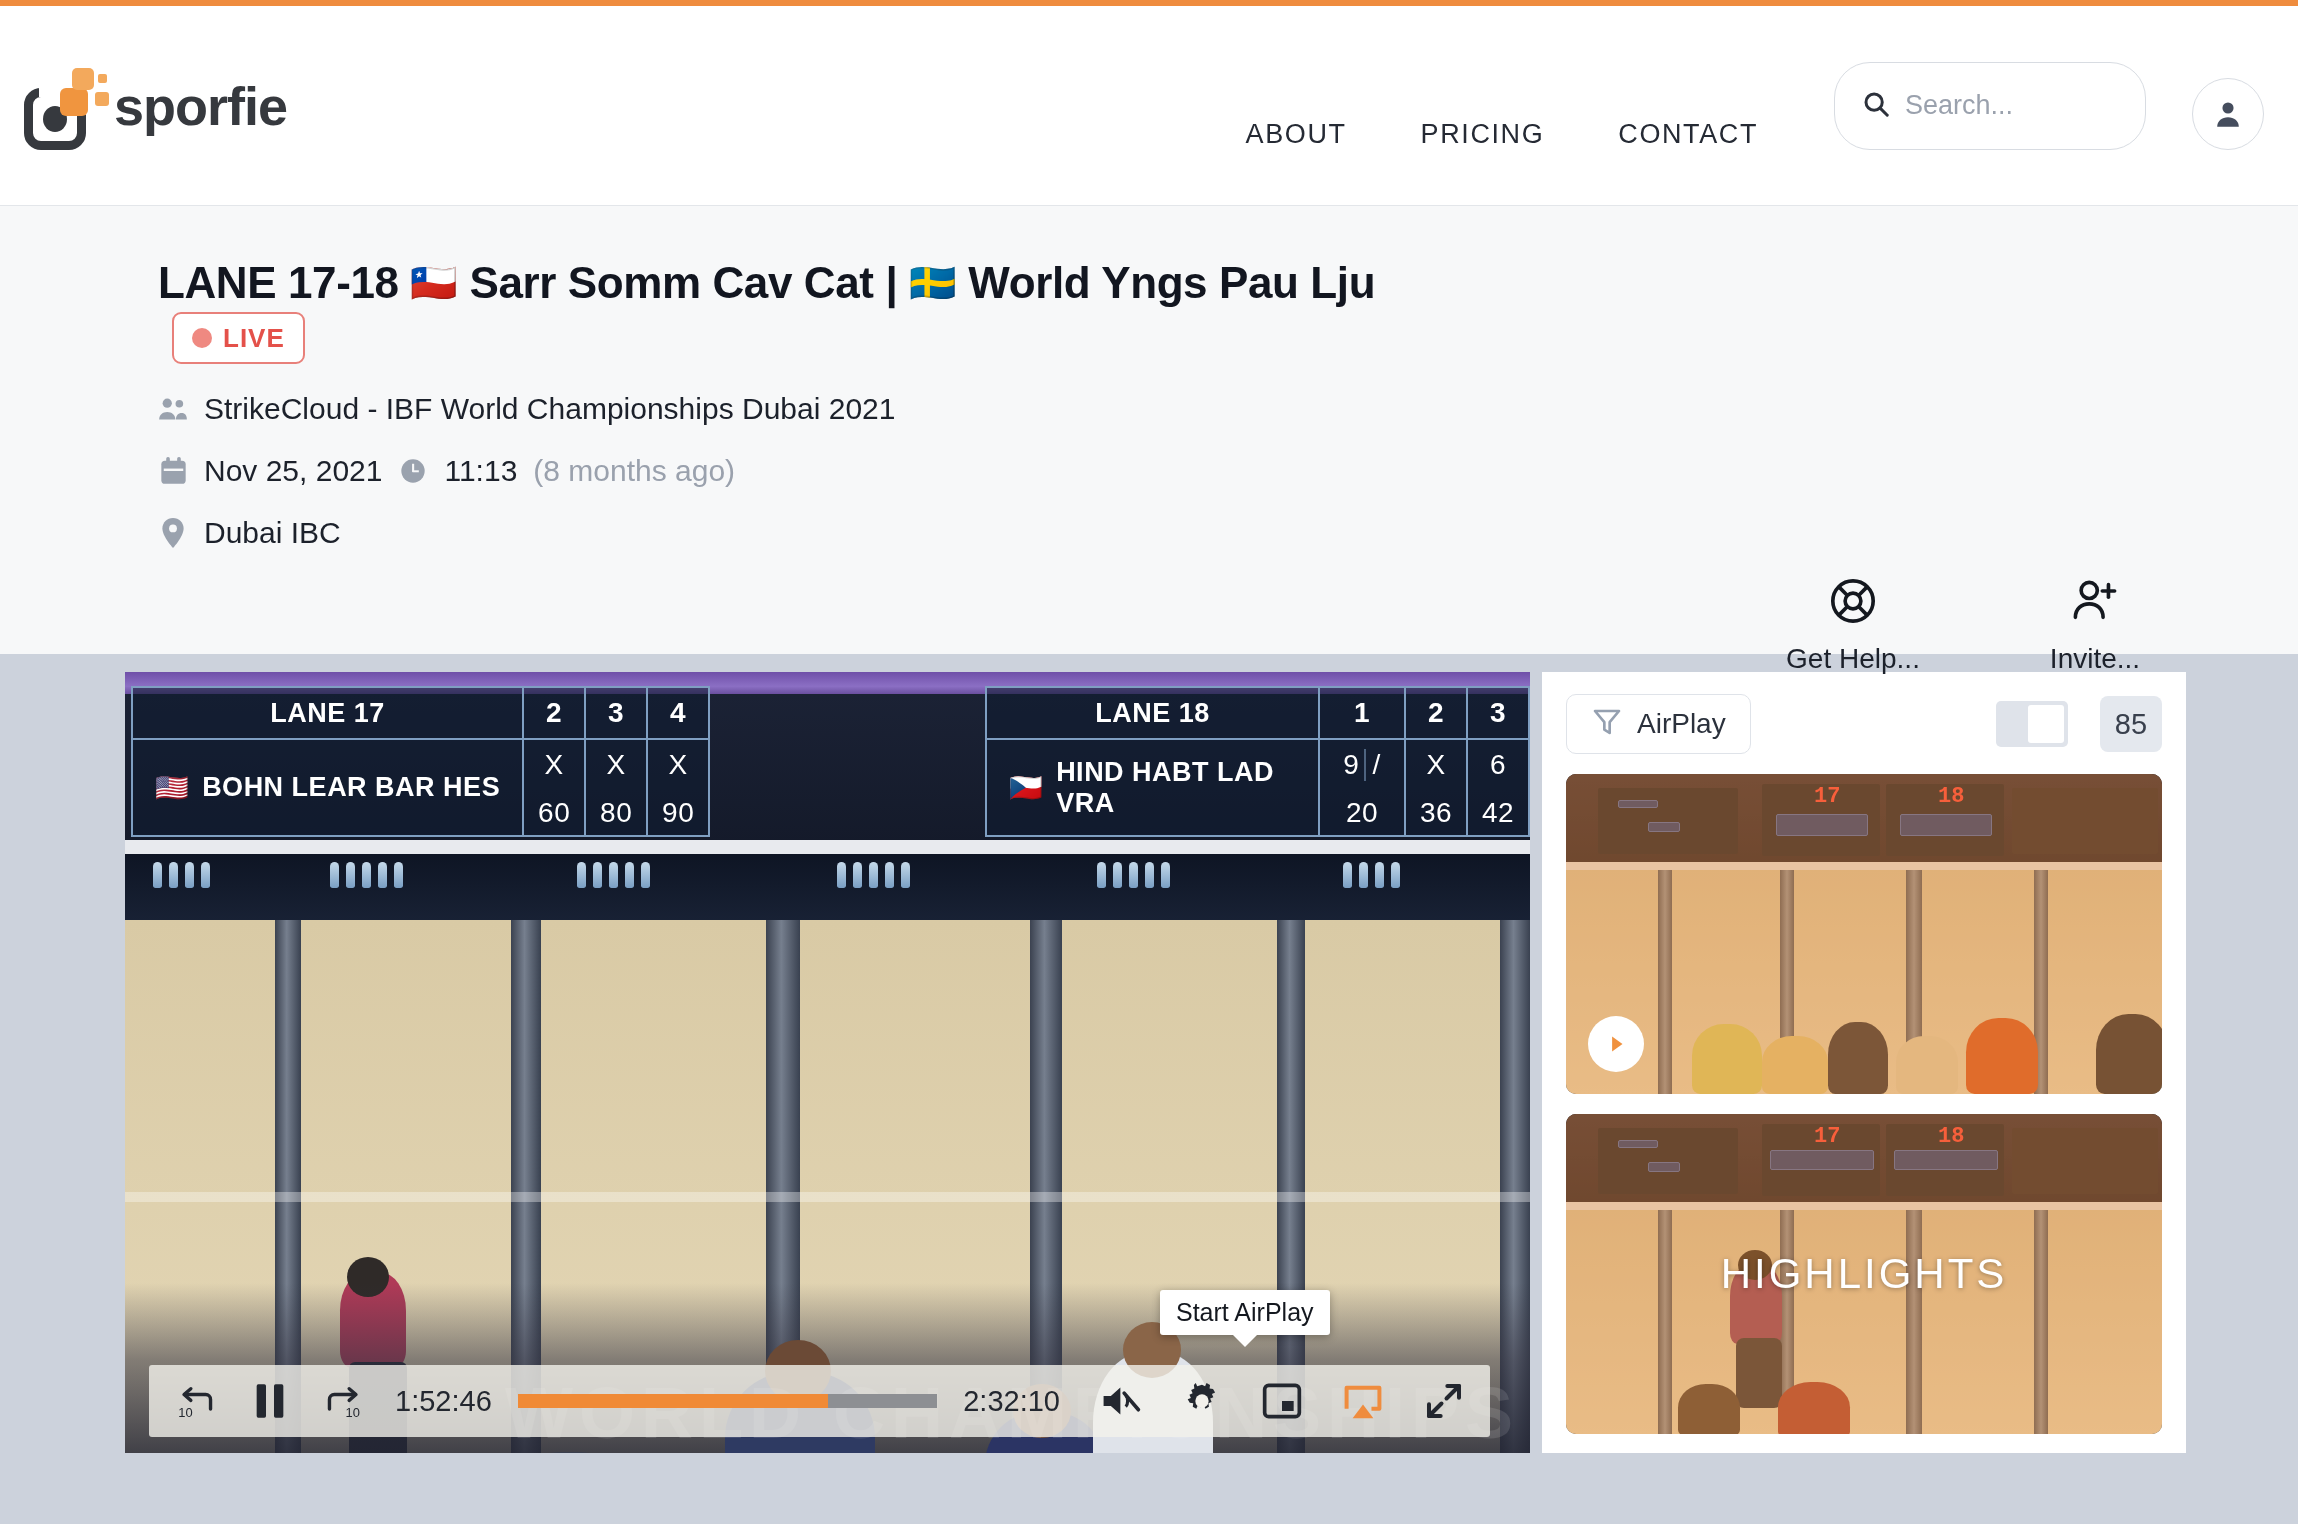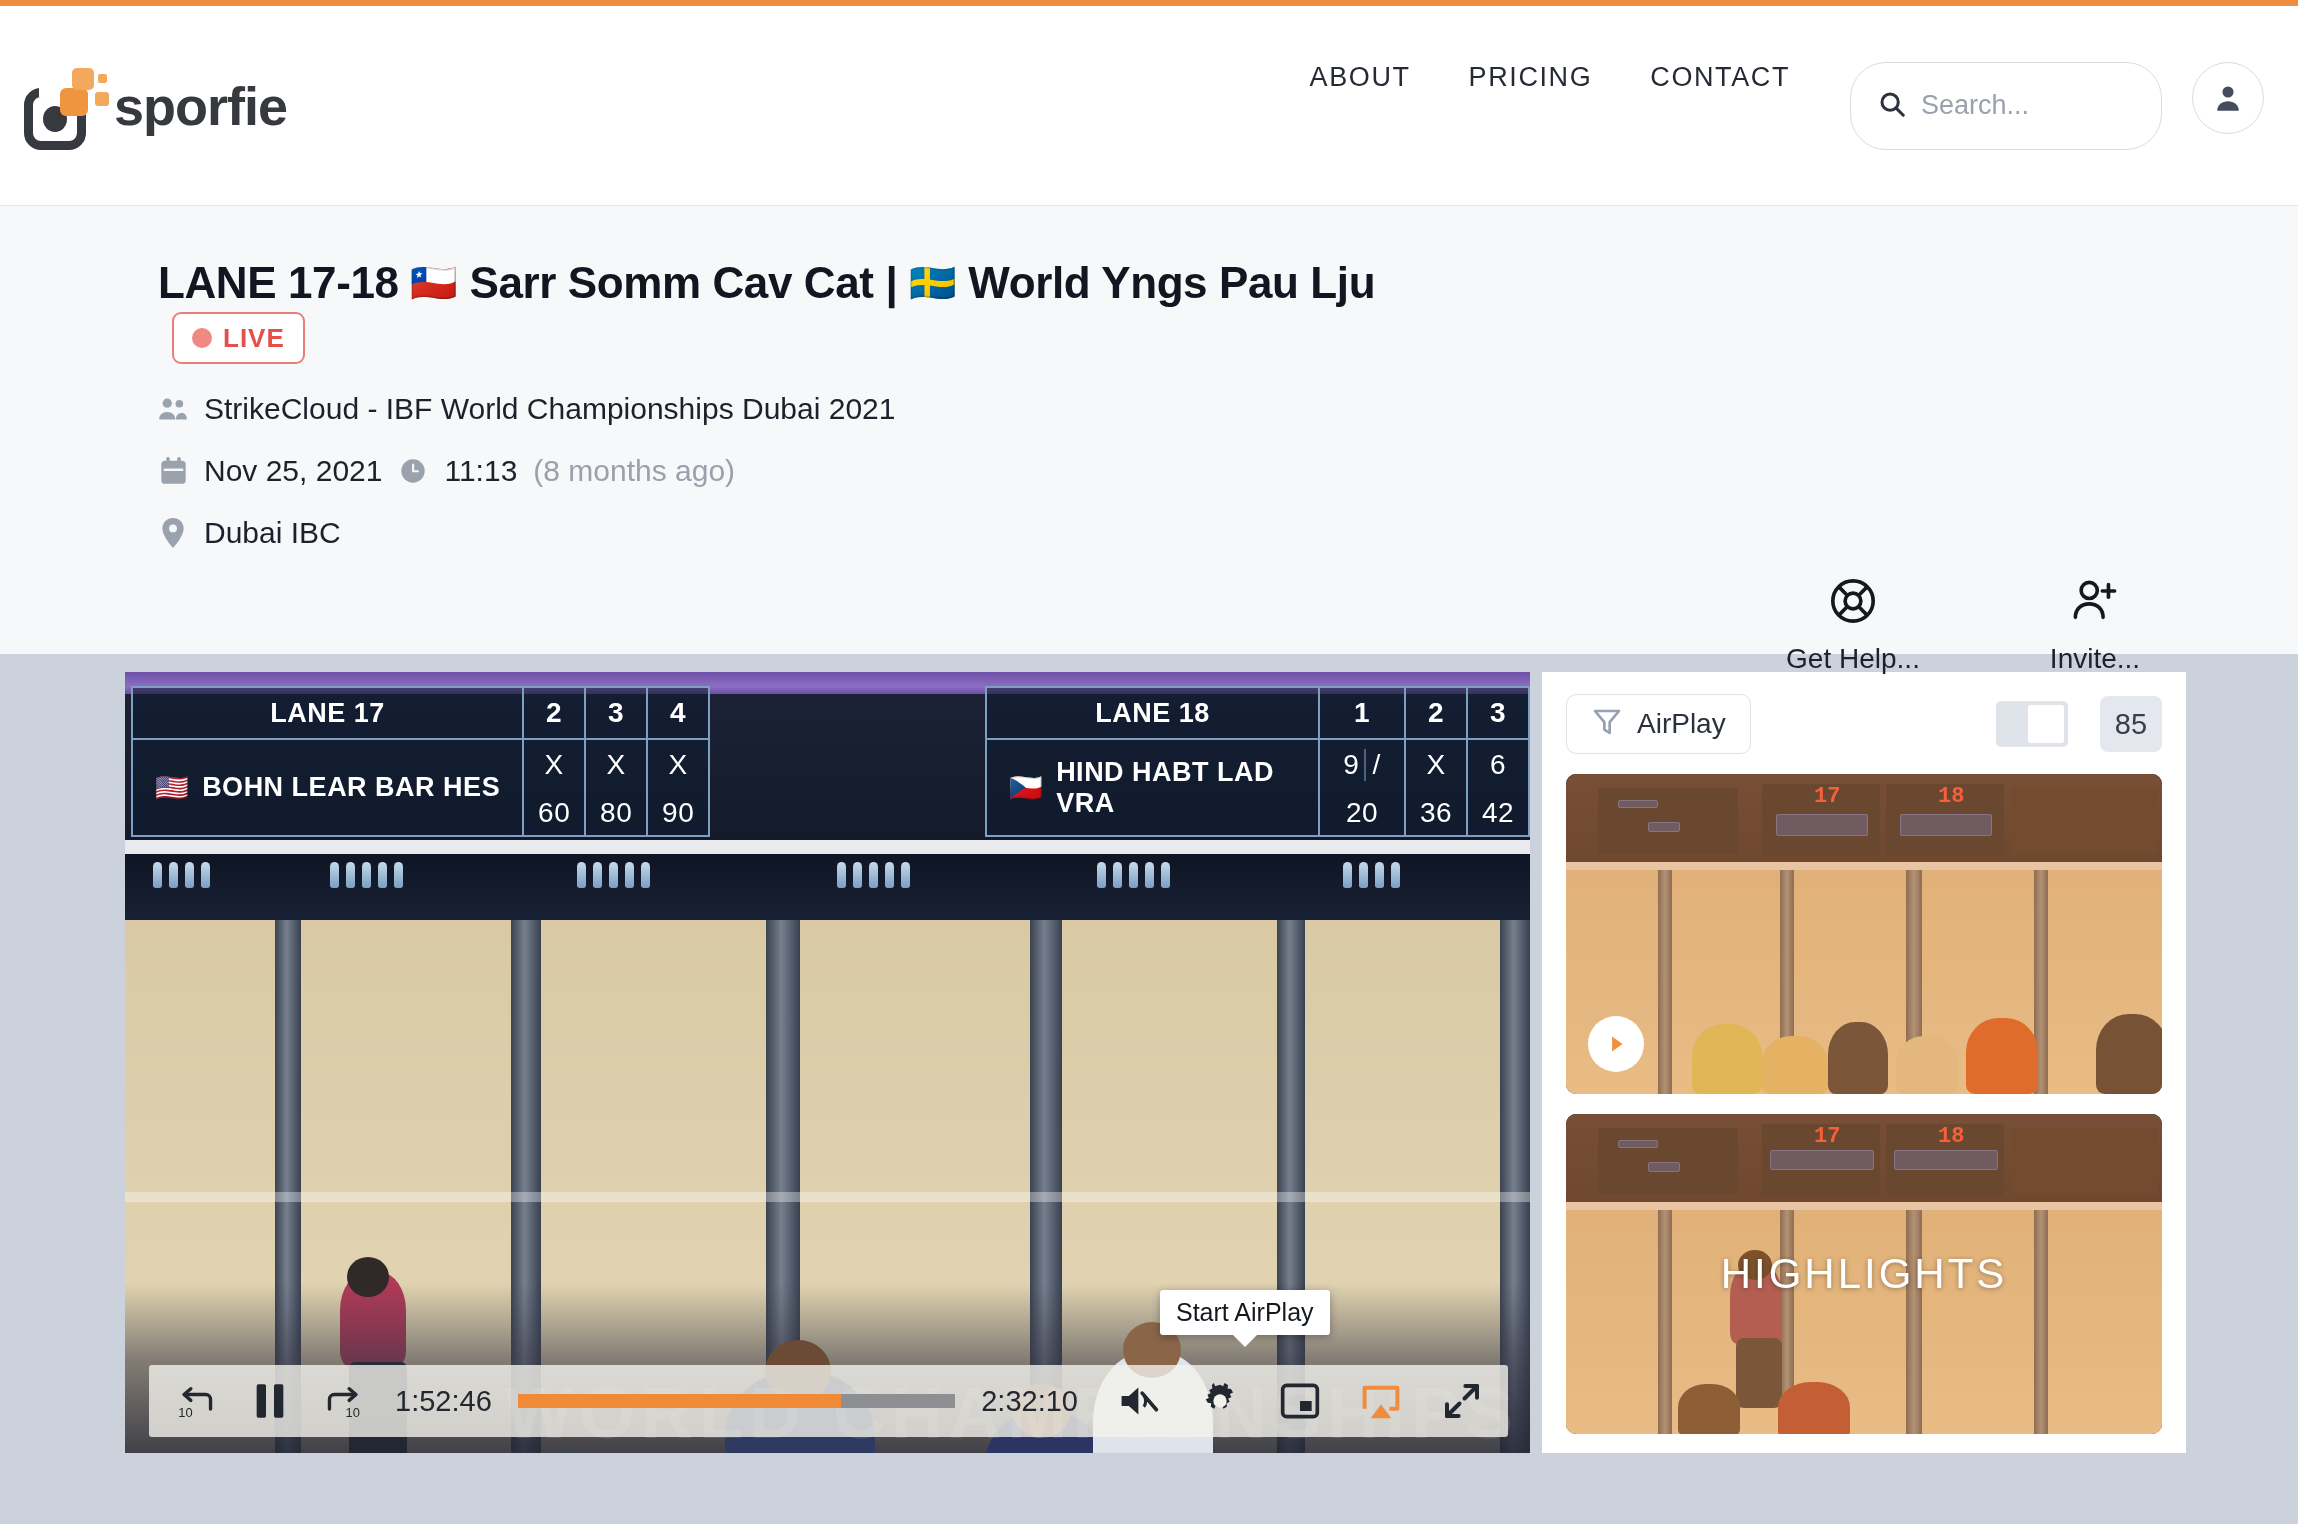--- a/index.html
+++ b/index.html
@@ -36,21 +36,21 @@
   }
   .logo-mark .cam .notch {
     position: absolute; left: 6px; top: -9px; width: 28px; height: 9px; background: #ffffff;
   }
   .logo-mark .sq1 { position: absolute; left: 44px; top: 26px; width: 28px; height: 28px; background: #f0953f; border-radius: 6px; }
   .logo-mark .sq2 { position: absolute; left: 56px; top: 6px;  width: 22px; height: 22px; background: #f3a95c; border-radius: 5px; }
   .logo-mark .sq3 { position: absolute; left: 79px; top: 30px; width: 14px; height: 14px; background: #f3a95c; border-radius: 3px; }
   .logo-mark .sq4 { position: absolute; left: 82px; top: 12px; width: 9px;  height: 9px;  background: #f3a95c; border-radius: 2px; }
   .logo-text { font-size: 54px; font-weight: 600; letter-spacing: -1px; color: #36393e; }
 
-  .nav-right { margin-left: auto; display: flex; align-items: flex-start; gap: 0; }
+  .nav-right { margin-left: auto; display: flex; align-items: flex-end; gap: 16px; }
   .nav-link {
     font-size: 27px; letter-spacing: 1.6px; color: #252a34; font-weight: 400;
     padding: 0 29px; text-decoration: none; cursor: pointer; white-space: nowrap;
   }
   .search-box {
     margin-left: 31px;
     width: 312px; height: 88px;
     border: 1px solid #d8dce2; border-radius: 36px; background: #fff;
     display: flex; align-items: center; gap: 14px; padding: 0 26px;
     cursor: text;
@@ -206,21 +206,21 @@
     box-shadow: 0 2px 8px rgba(0,0,0,.3);
   }
   .airplay-tip::after {
     content: ""; position: absolute; left: 50%; bottom: -12px; transform: translateX(-50%);
     border-left: 12px solid transparent; border-right: 12px solid transparent;
     border-top: 12px solid #ffffff;
   }
 
   
   .controls {
-    position: absolute; left: 24px; right: 22px; bottom: 16px; height: 72px;
+    position: absolute; left: 24px; right: 40px; bottom: 16px; height: 72px;
     background: rgba(243,241,235,.80);
     display: flex; align-items: center; gap: 0; padding: 0 26px;
     border-radius: 3px;
   }
   .ctrl-btn { display: flex; align-items: center; justify-content: center; cursor: pointer; }
   .ctrl-gap { width: 34px; }
   .time-text { font-size: 29px; color: #23272f; font-family: "Liberation Sans", sans-serif; }
   .progress {
     flex: 1; height: 14px; margin: 0 26px; background: #8d8f93; position: relative; cursor: pointer;
   }

